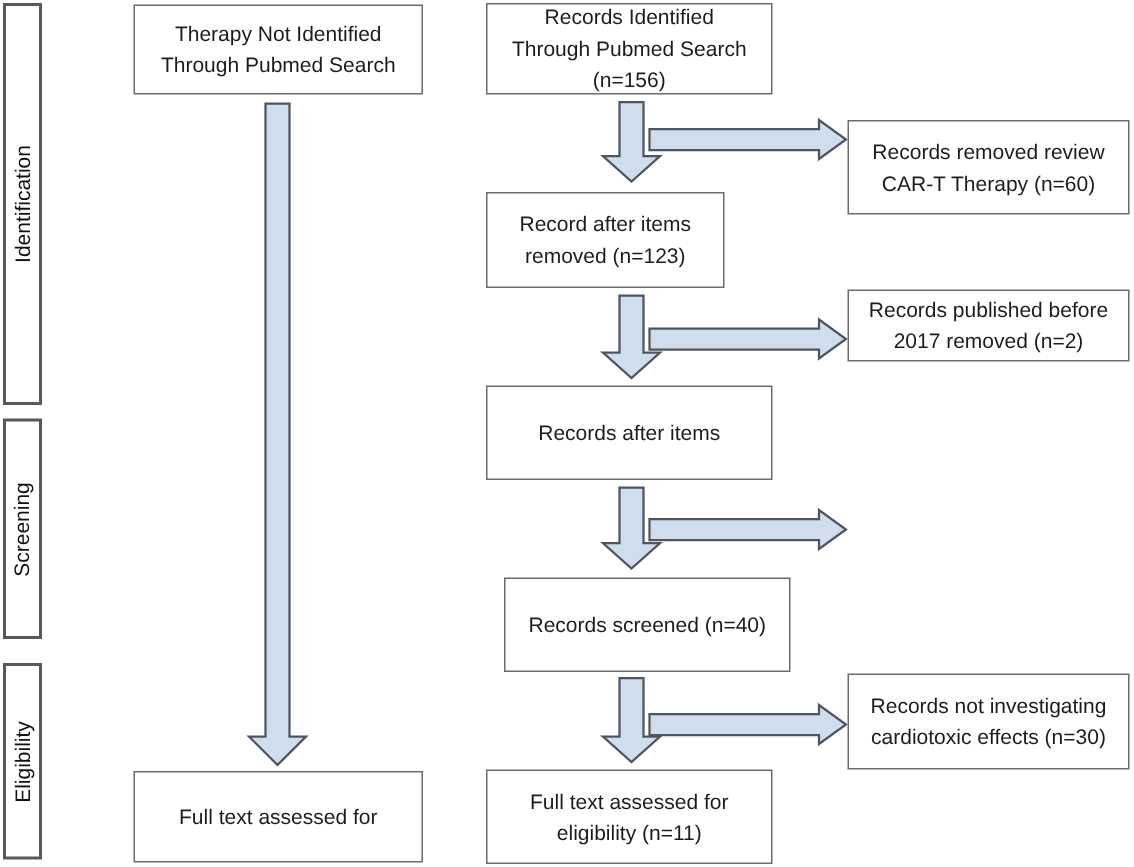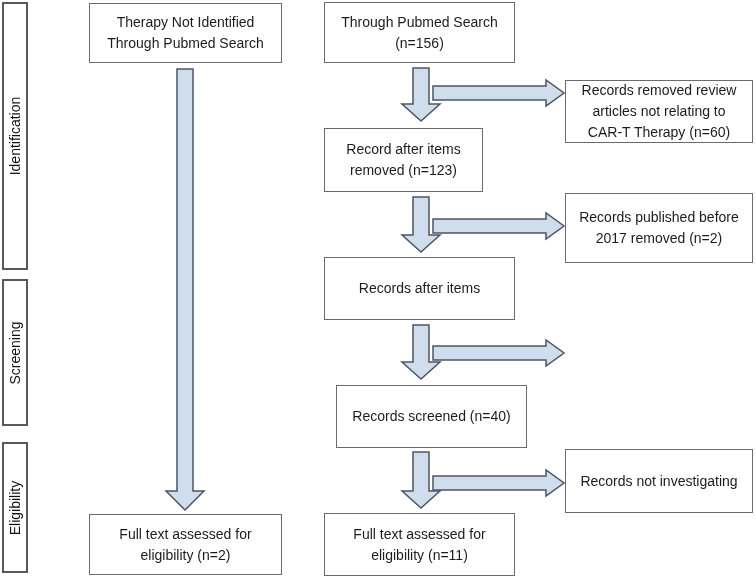--- a/index.html
+++ b/index.html
@@ -91,48 +91,48 @@
   <div class="stage" style="top:442px;height:131px">
     <span class="vtext">Eligibility</span>
   </div>
 
   <div class="box" style="left:89px;top:3px;width:193px;height:60px">
     <div class="line">Therapy Not Identified</div>
     <div class="line">Through Pubmed Search</div>
   </div>
   <div class="box" style="left:89px;top:514px;width:193px;height:61px">
     <div class="line">Full text assessed for</div>
-    <div class="line">eligibility (n=2)</div>
   </div>
 
   <div class="box" style="left:324px;top:2px;width:191px;height:61px">
+    <div class="line">Records Identified</div>
     <div class="line">Through Pubmed Search</div>
     <div class="line">(n=156)</div>
   </div>
   <div class="box" style="left:324px;top:128px;width:159px;height:64px">
     <div class="line">Record after items</div>
     <div class="line">removed (n=123)</div>
   </div>
   <div class="box" style="left:324px;top:257px;width:191px;height:63px">
     <div class="line">Records after items</div>
   </div>
   <div class="box" style="left:336px;top:385px;width:191px;height:63px">
     <div class="line">Records screened (n=40)</div>
   </div>
   <div class="box" style="left:324px;top:513px;width:191px;height:63px">
     <div class="line">Full text assessed for</div>
     <div class="line">eligibility (n=11)</div>
   </div>
 
   <div class="box" style="left:565px;top:80px;width:188px;height:63px">
     <div class="line">Records removed review</div>
-    <div class="line">articles not relating to</div>
     <div class="line">CAR-T Therapy (n=60)</div>
   </div>
-  <div class="box" style="left:565px;top:193px;width:188px;height:70px">
+  <div class="box" style="left:565px;top:193px;width:188px;height:48px">
     <div class="line">Records published before</div>
     <div class="line">2017 removed (n=2)</div>
   </div>
   <div class="box" style="left:565px;top:449px;width:188px;height:64px">
     <div class="line">Records not investigating</div>
+    <div class="line">cardiotoxic effects (n=30)</div>
   </div>
 
 </div>
 
 </body></html>

